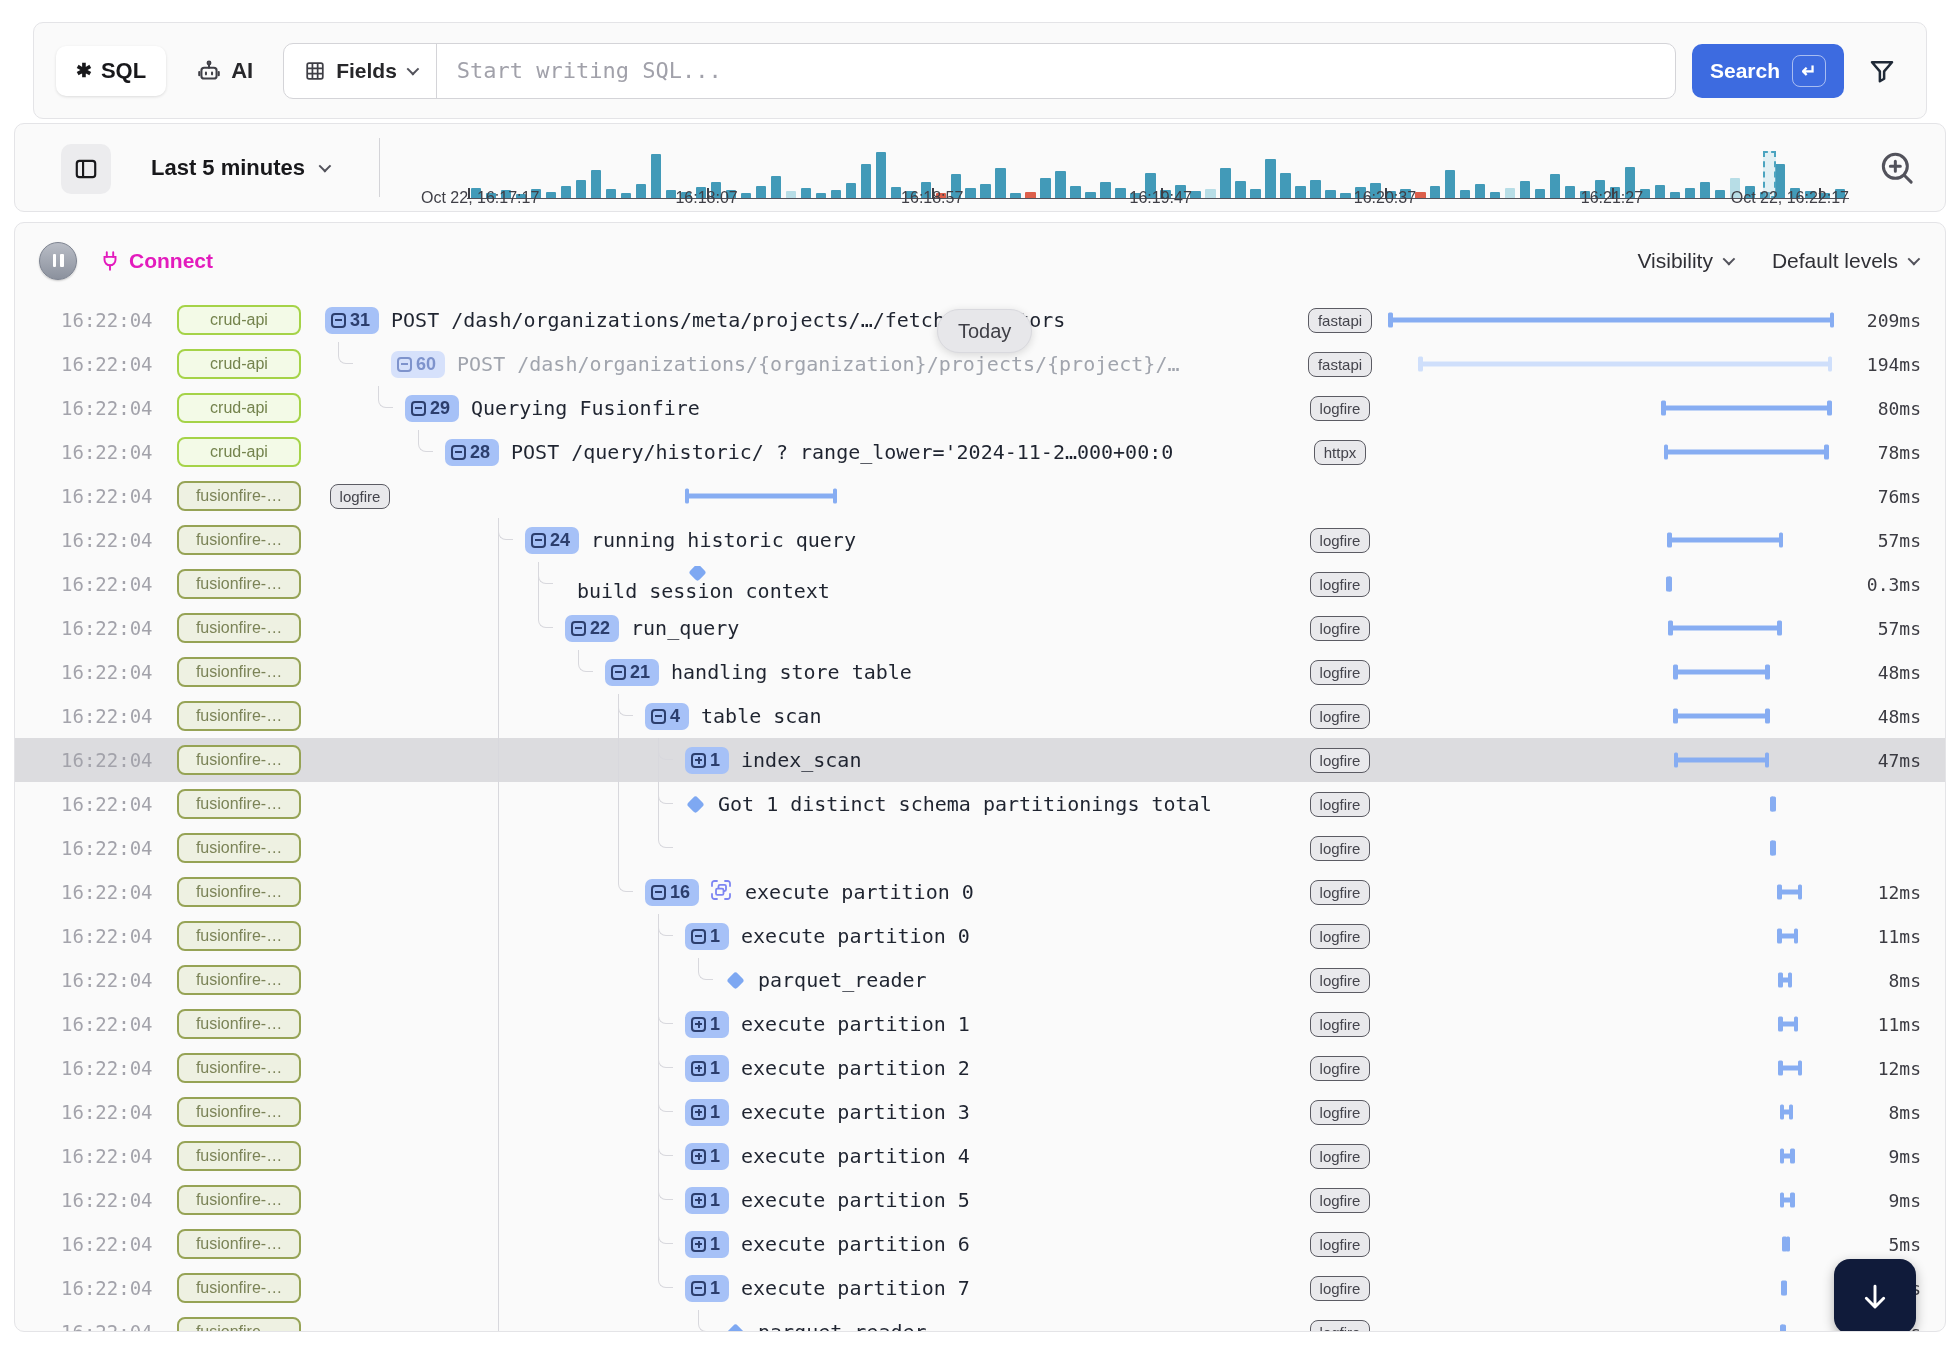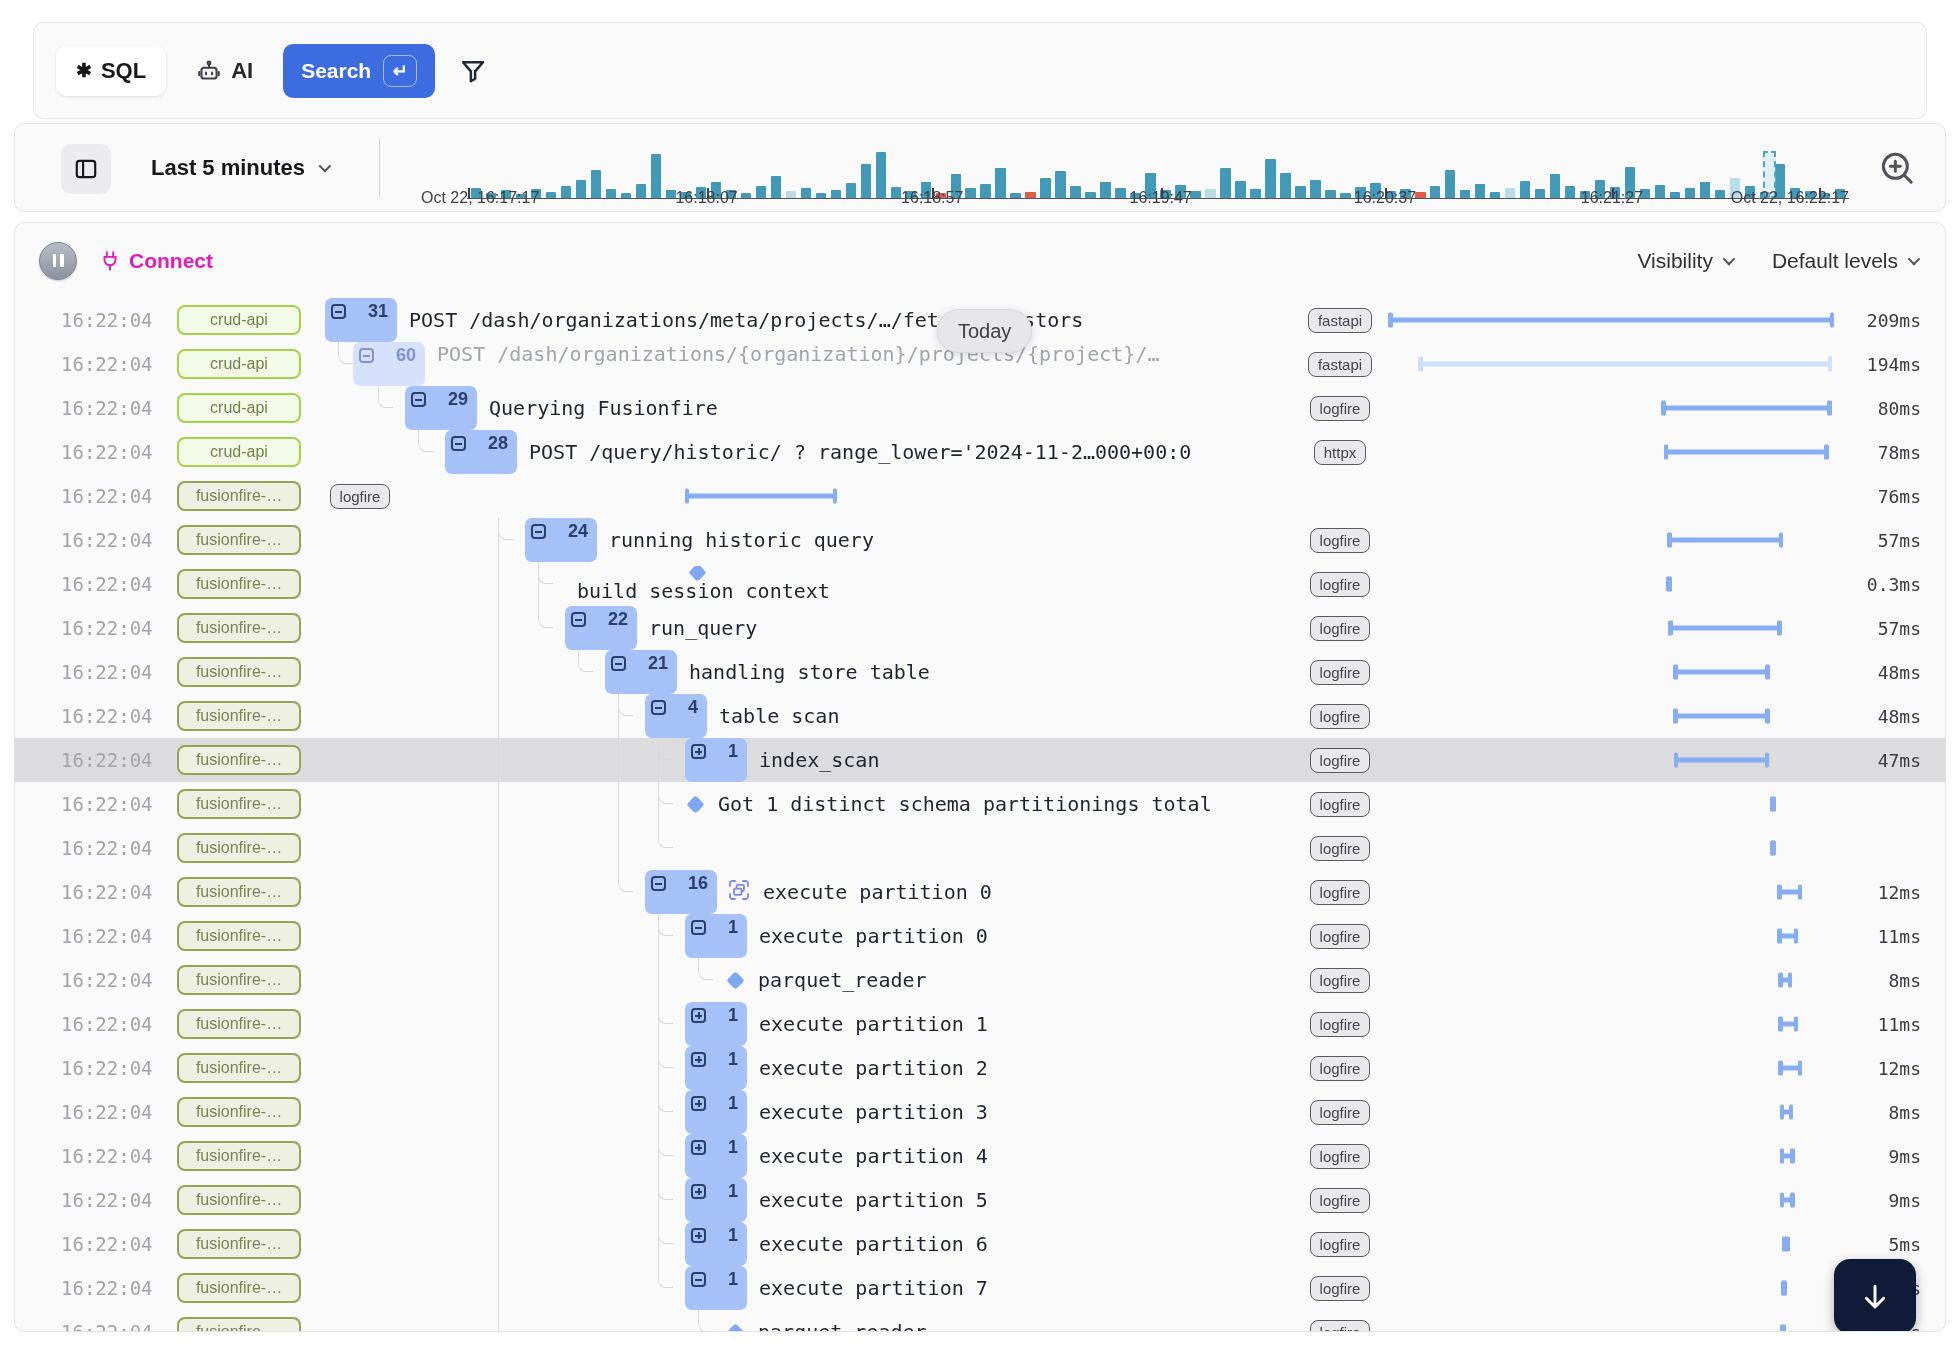--- a/index.html
+++ b/index.html
@@ -49,21 +49,21 @@
   .trow { display:flex; align-items:center; height:44px; position:relative; cursor:pointer; }
   .trow.hl { background:#dcdcdf; }
   .c-time { width:132px; padding-left:46px; font-size:19px; color:#a3a3ab; flex:none; }
   .c-tag { width:168px; flex:none; display:flex; }
   .tagb { margin-left:30px; width:124px; text-align:center; border-radius:8px; font-size:16px; padding:4px 4px; white-space:nowrap; overflow:hidden; }
   .tag-crud { border:2px solid #a5d348; background:#f3fae7; color:#74834d; }
   .tag-fusion { border:2px solid #96a355; background:#eef1e2; color:#7b8357; }
   .c-tree { flex:none; width:980px; position:relative; height:100%; display:flex; align-items:center; overflow:hidden; }
   .guide { position:absolute; top:0; bottom:0; border-left:1.5px solid #d8d8dd; }
   .elbow { position:absolute; top:-1px; height:23px; width:15px; border-left:1.5px solid #d8d8dd; border-bottom:1.5px solid #d8d8dd; border-bottom-left-radius:8px; }
-  .spanb { display:inline-flex; align-items:center; gap:22px; background:#a6c1f7; border-radius:7px; padding:3px 9px 20px 6px; color:#2c3e6d; flex:none; position:relative; }
+  .spanb { display:inline-flex; align-items:center; gap:4px; background:#a6c1f7; border-radius:7px; padding:3px 9px 3px 6px; color:#2c3e6d; flex:none; position:relative; }
   .spanb.lightb { background:#d6e1fb; color:#7e93cc; }
   .spanb .cnt { font-size:18px; font-weight:700; font-family:"Liberation Sans", sans-serif; }
   .sq { width:15px; height:15px; border:2px solid currentColor; border-radius:4px; position:relative; flex:none; }
   .sq::before { content:""; position:absolute; left:2px; right:2px; top:50%; margin-top:-1px; height:2px; background:currentColor; }
   .sq.plus::after { content:""; position:absolute; top:2px; bottom:2px; left:50%; margin-left:-1px; width:2px; background:currentColor; }
   .diamond { width:13px; height:13px; background:#7ea8f2; border-radius:3px; transform:rotate(45deg); flex:none; margin:0 4px; }
   .grp-ic { flex:none; margin-left:10px; }
   .msg { margin-left:12px; font-size:20px; color:#1f2430; white-space:pre; }
   .msg.muted { color:#a0a4ad; }
   .c-scope { width:90px; flex:none; display:flex; justify-content:center; }
@@ -90,20 +90,33 @@
     <span style="display:flex;">
       <svg width="26" height="26" viewBox="0 0 24 24" fill="none" stroke="#3f3f46" stroke-width="1.9" stroke-linecap="round">
         <rect x="5" y="9" width="14" height="10" rx="2.5"></rect>
           <path d="M12 9V6"></path>
           <circle cx="12" cy="4.6" r="1.3"></circle>
         <path d="M9.2 13.5v1.6M14.8 13.5v1.6"></path>
           <path d="M3 13v3M21 13v3"></path>
       </svg>
     </span>
     <span>AI</span>
+  </div>
+  <div class="fields-group">
+    <div class="fields-btn">
+      <span style="display:flex;">
+        <svg width="22" height="22" viewBox="0 0 24 24" fill="none" stroke="#3f3f46" stroke-width="1.9">
+          <rect x="3.5" y="3.5" width="17" height="17" rx="2"></rect>
+            <path d="M3.5 9.2h17M3.5 14.9h17M9.2 3.5v17M14.9 3.5v17"></path>
+        </svg>
+      </span>
+      <span>Fields</span>
+      <span class="chev"></span>
+    </div>
+    <input class="sql-input mono" value="" placeholder="Start writing SQL..." style="">
   </div>
   <button class="search-btn">
     <span>Search</span>
     <span class="enter-key">↵</span>
   </button>
   <div class="icon-btn">
     <svg width="30" height="30" viewBox="0 0 24 24" fill="none" stroke="#1f2937" stroke-width="2" stroke-linejoin="round">
       <path d="M4 5h16l-6.3 7.3v5.9l-3.4 2V12.3L4 5z"></path>
     </svg>
   </div>
@@ -294,21 +307,21 @@
         </div>
         <div class="c-dur mono">209ms</div>
       </div>
       <div class="trow">
         <div class="c-time mono">16:22:04</div>
         <div class="c-tag">
           <div class="tagb tag-crud">crud-api</div>
         </div>
         <div class="c-tree">
           <div class="elbow" style="left: 23px;"></div>
-          <div style="display: flex; margin-left: 38px; position: relative; z-index: 1; max-width: calc(100% - 50px); overflow: hidden;">
+          <div style="display: flex; align-items: center; margin-left: 76px; position: relative; z-index: 1; max-width: calc(100% - 50px); overflow: hidden;">
             <span class="spanb lightb">
               <span class="sq"></span>
               <span class="cnt">60</span>
             </span>
             <span class="msg mono muted">POST /dash/organizations/{organization}/projects/{project}/…</span>
           </div>
         </div>
         <div class="c-scope">
           <span class="scopeb">fastapi</span>
         </div>

